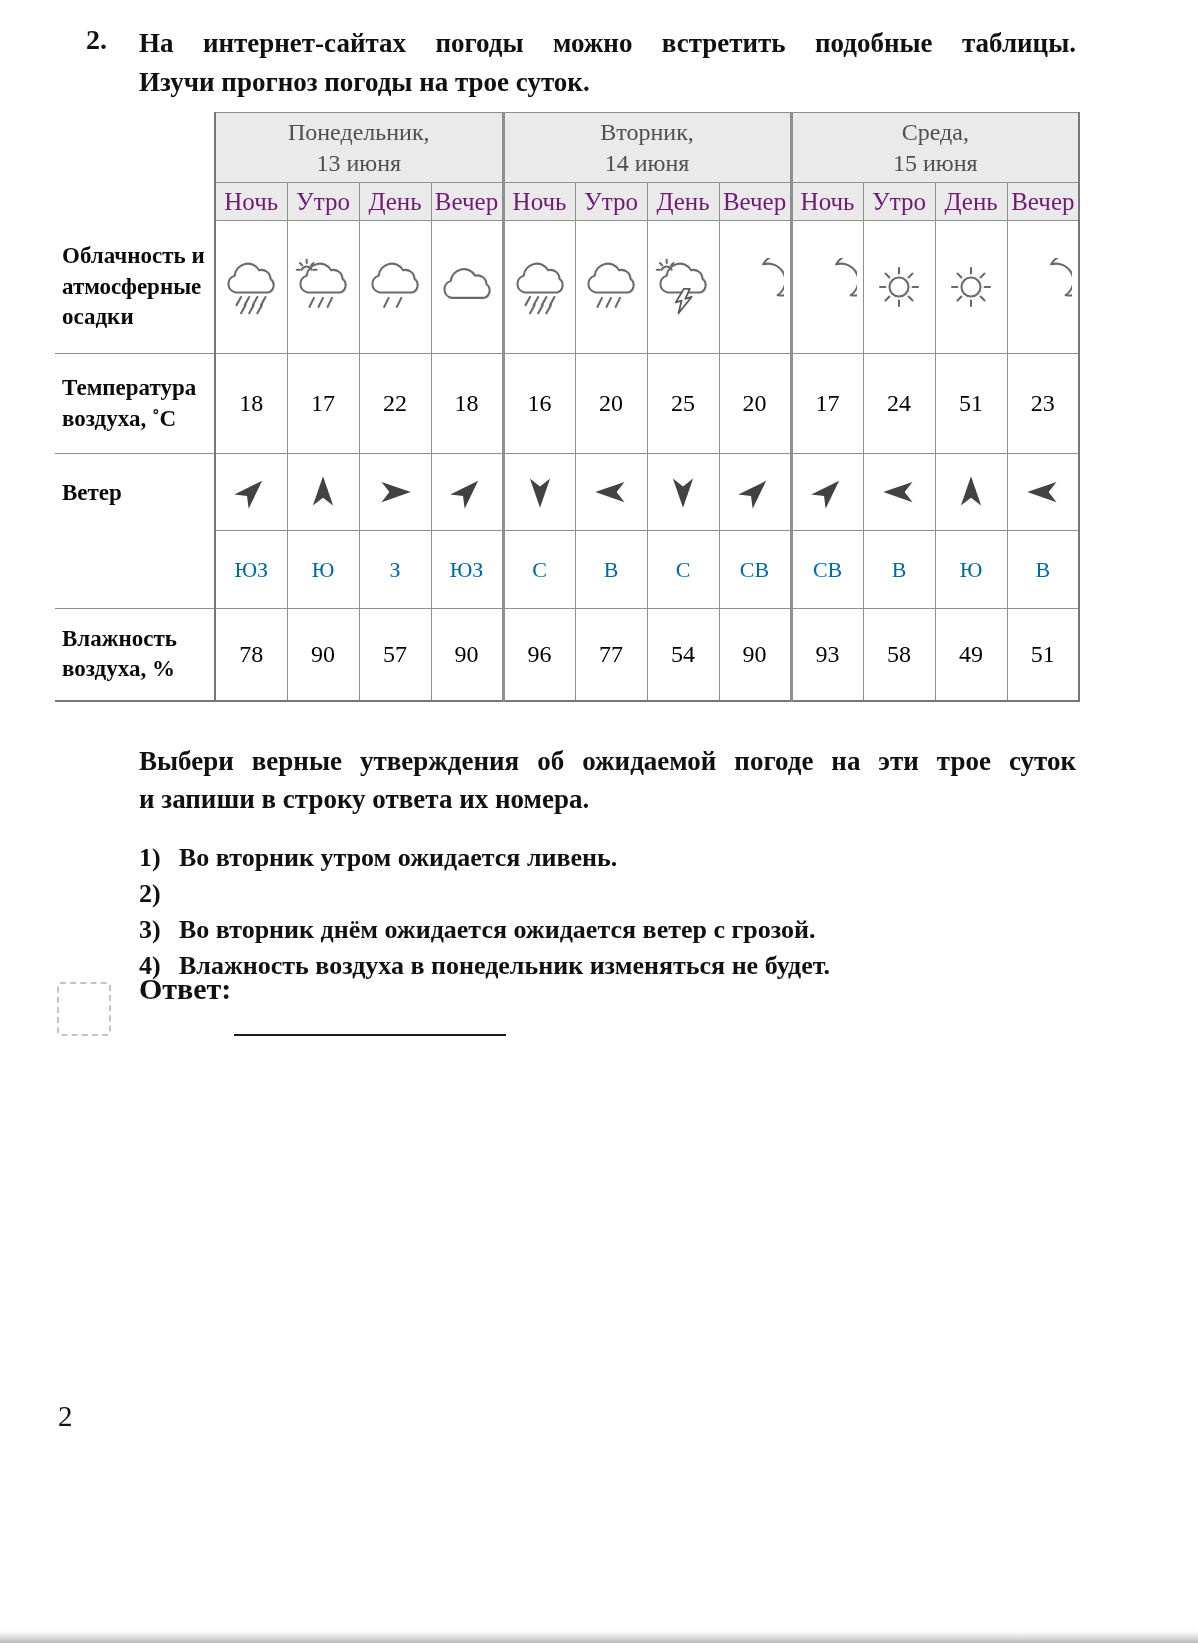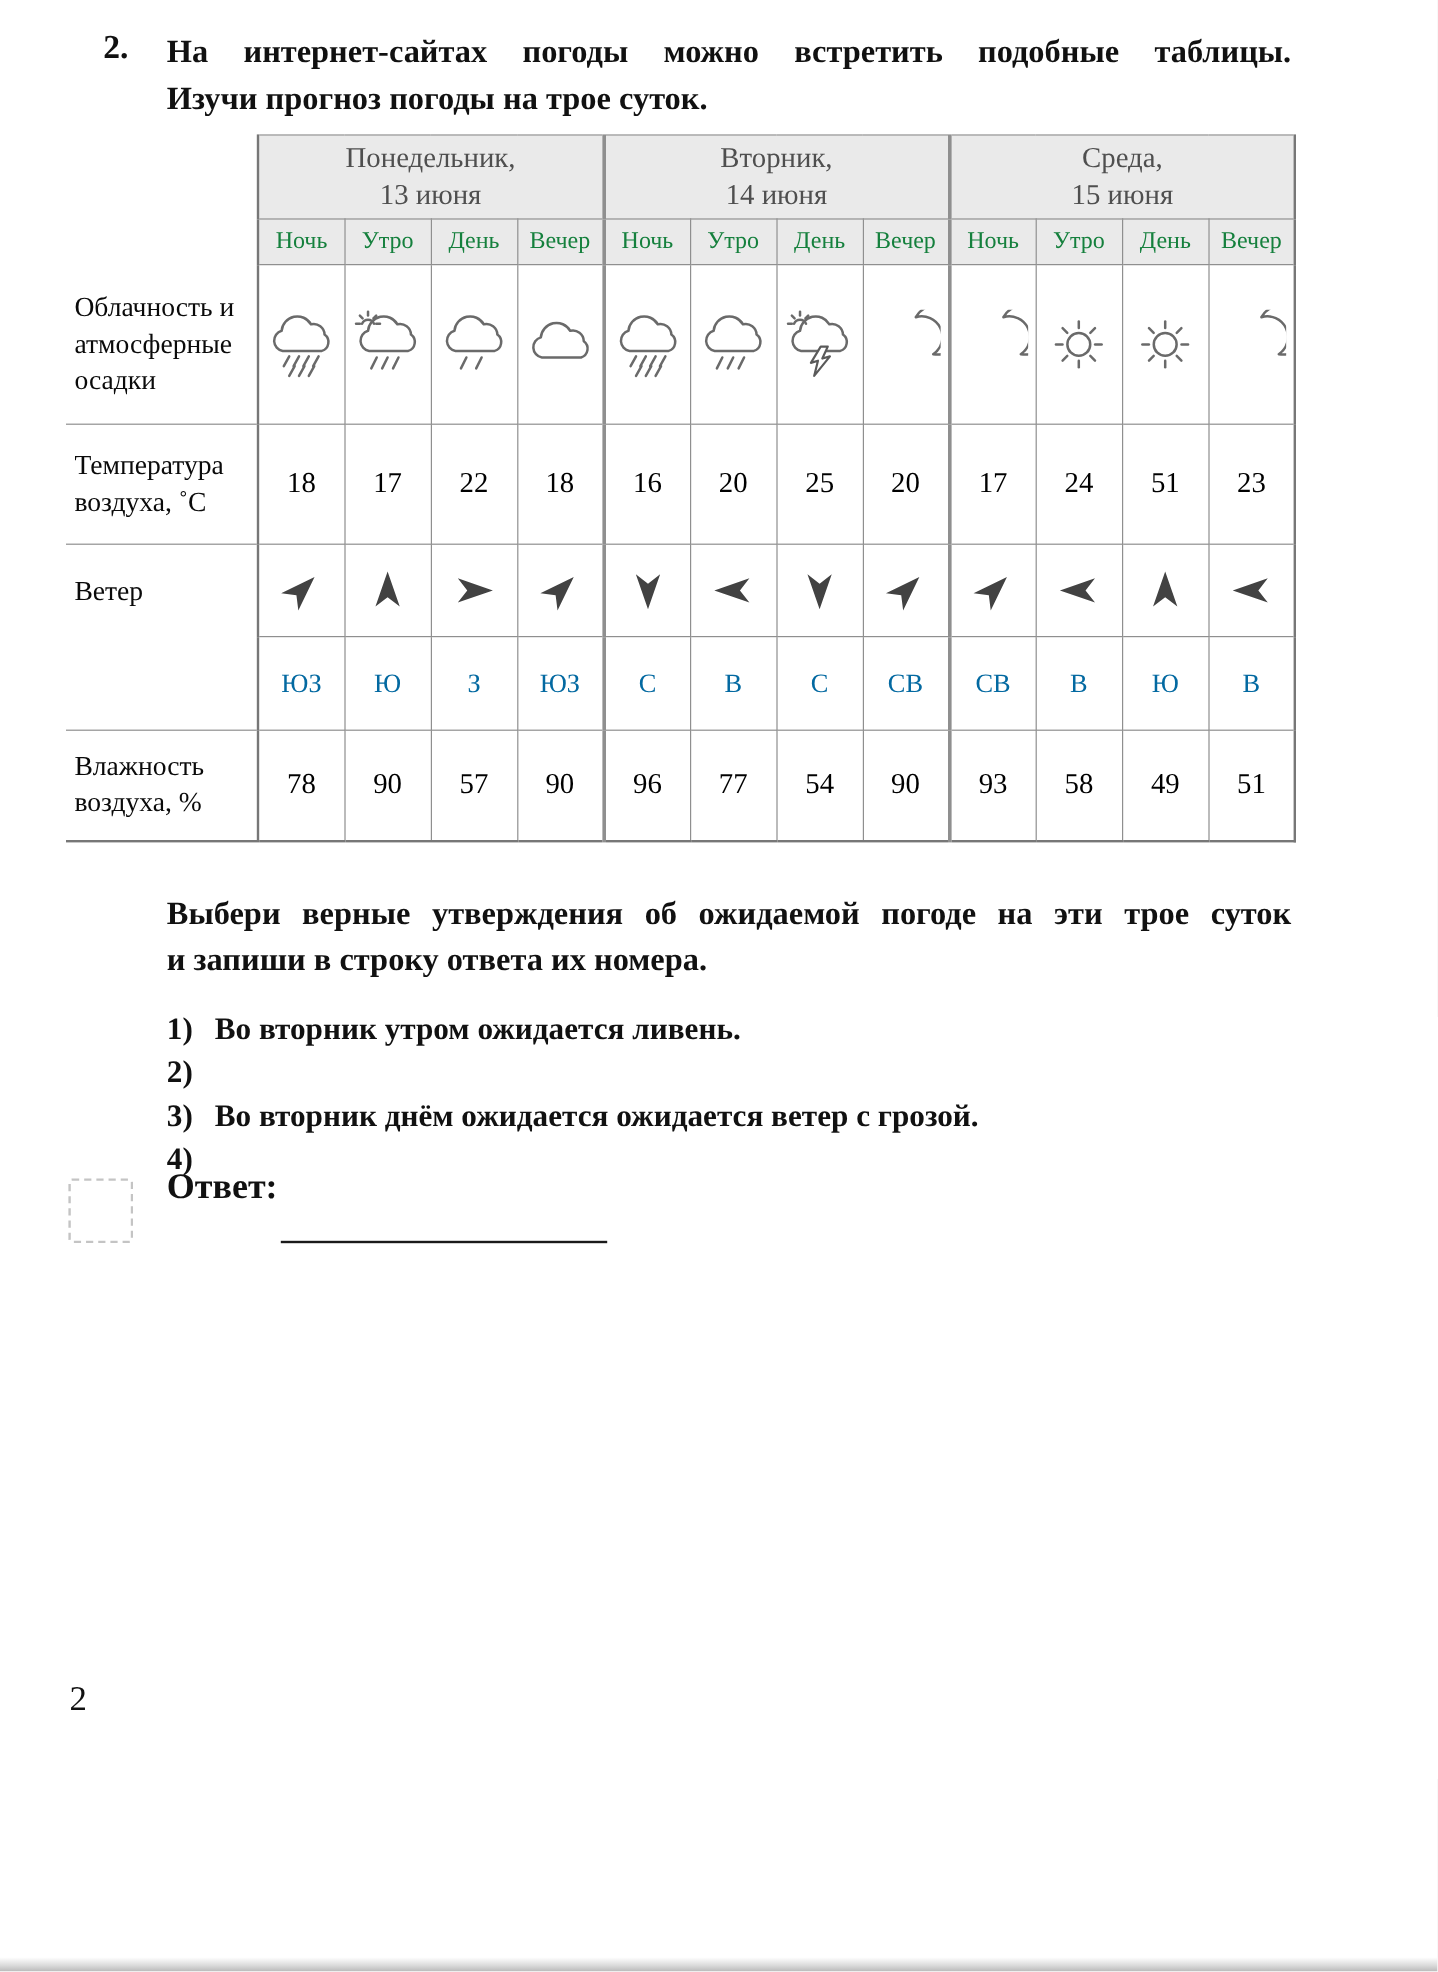--- a/index.html
+++ b/index.html
@@ -11,24 +11,24 @@
   .intro{position:absolute;left:139px;top:24px;width:937px;font-size:27px;font-weight:bold;line-height:39px;}
   .jline{text-align:justify;text-align-last:justify;}
 
   
   .weather{position:absolute;left:55px;top:112px;border-collapse:collapse;table-layout:fixed;width:1024px;}
   .weather td,.weather th{border:1px solid #8f8f8f;padding:0;text-align:center;vertical-align:middle;font-weight:normal;}
   .col-lbl{width:160px;}
   .col-d{width:72px;}
   .weather .spacer{border:none;background:#fff;}
   .weather .lbl{border:none;border-bottom:1px solid #8f8f8f;text-align:left;vertical-align:middle;
-                padding:2px 4px 2px 7px;font-weight:normal;font-size:23px;color:#0a0a0a;line-height:1.32;}
+                padding:2px 4px 2px 7px;font-weight:bold;font-size:23px;color:#0a0a0a;line-height:1.32;}
   .weather .lbl-wind{vertical-align:top;padding-top:24px;}
   .day{background:#eaeaea;color:#4f4f4f;font-size:24px;line-height:31px;border-top:2px solid #777;}
-  .time{background:#eaeaea;color:#15803d;font-size:20px;}
+  .time{background:#eaeaea;color:#701a75;font-size:25px;}
   .t-num{font-size:24px;color:#000000;}
   .t-dir{font-size:22px;color:#0369a1;}
   .r-days{height:70px;}
   .r-times{height:38px;}
   .r-icons{height:133px;}
   .r-temp{height:100px;}
   .r-wind{height:77px;}
   .r-dirs{height:78px;}
   .r-hum{height:92px;}
   .weather .r-hum td{border-bottom:2px solid #777;}
@@ -314,20 +314,21 @@
       </div>
       <div class="opt">
         <span class="opt-num">2)</span>
       </div>
       <div class="opt">
         <span class="opt-num">3)</span>
         <span class="opt-text">Во вторник днём ожидается ожидается ветер с грозой.</span>
       </div>
       <div class="opt">
         <span class="opt-num">4)</span>
+        <span class="opt-text">Влажность воздуха в понедельник изменяться не будет.</span>
       </div>
     </div>
 
   <div class="checkbox"></div>
   <div class="answer-label">Ответ:</div>
   <div class="answer-line"></div>
 
   <div class="page-number">2</div>
   <div class="scan-edge"></div>
 </div>

